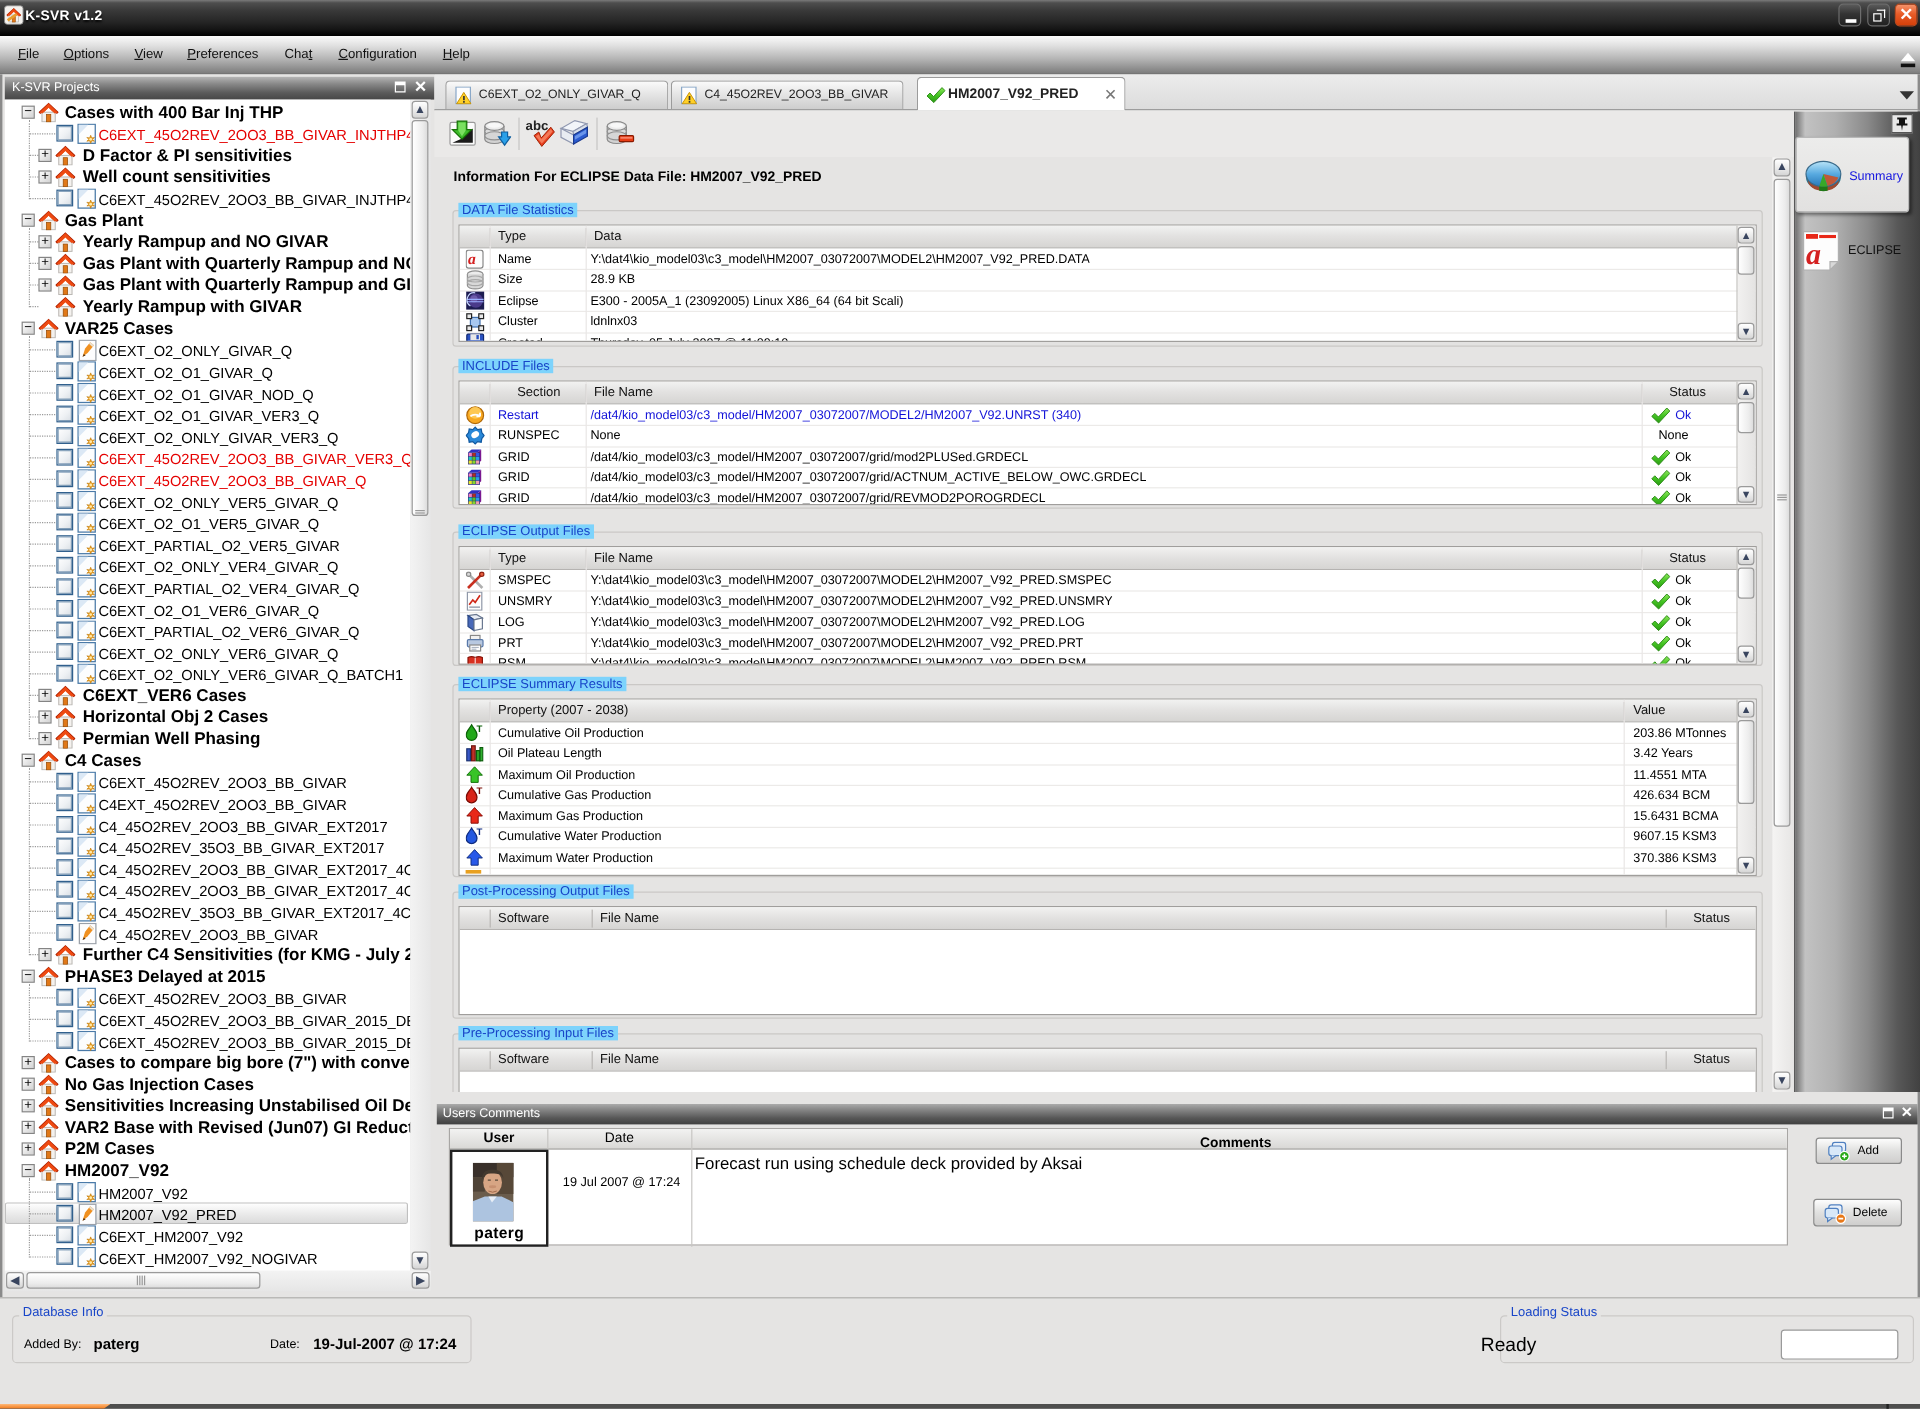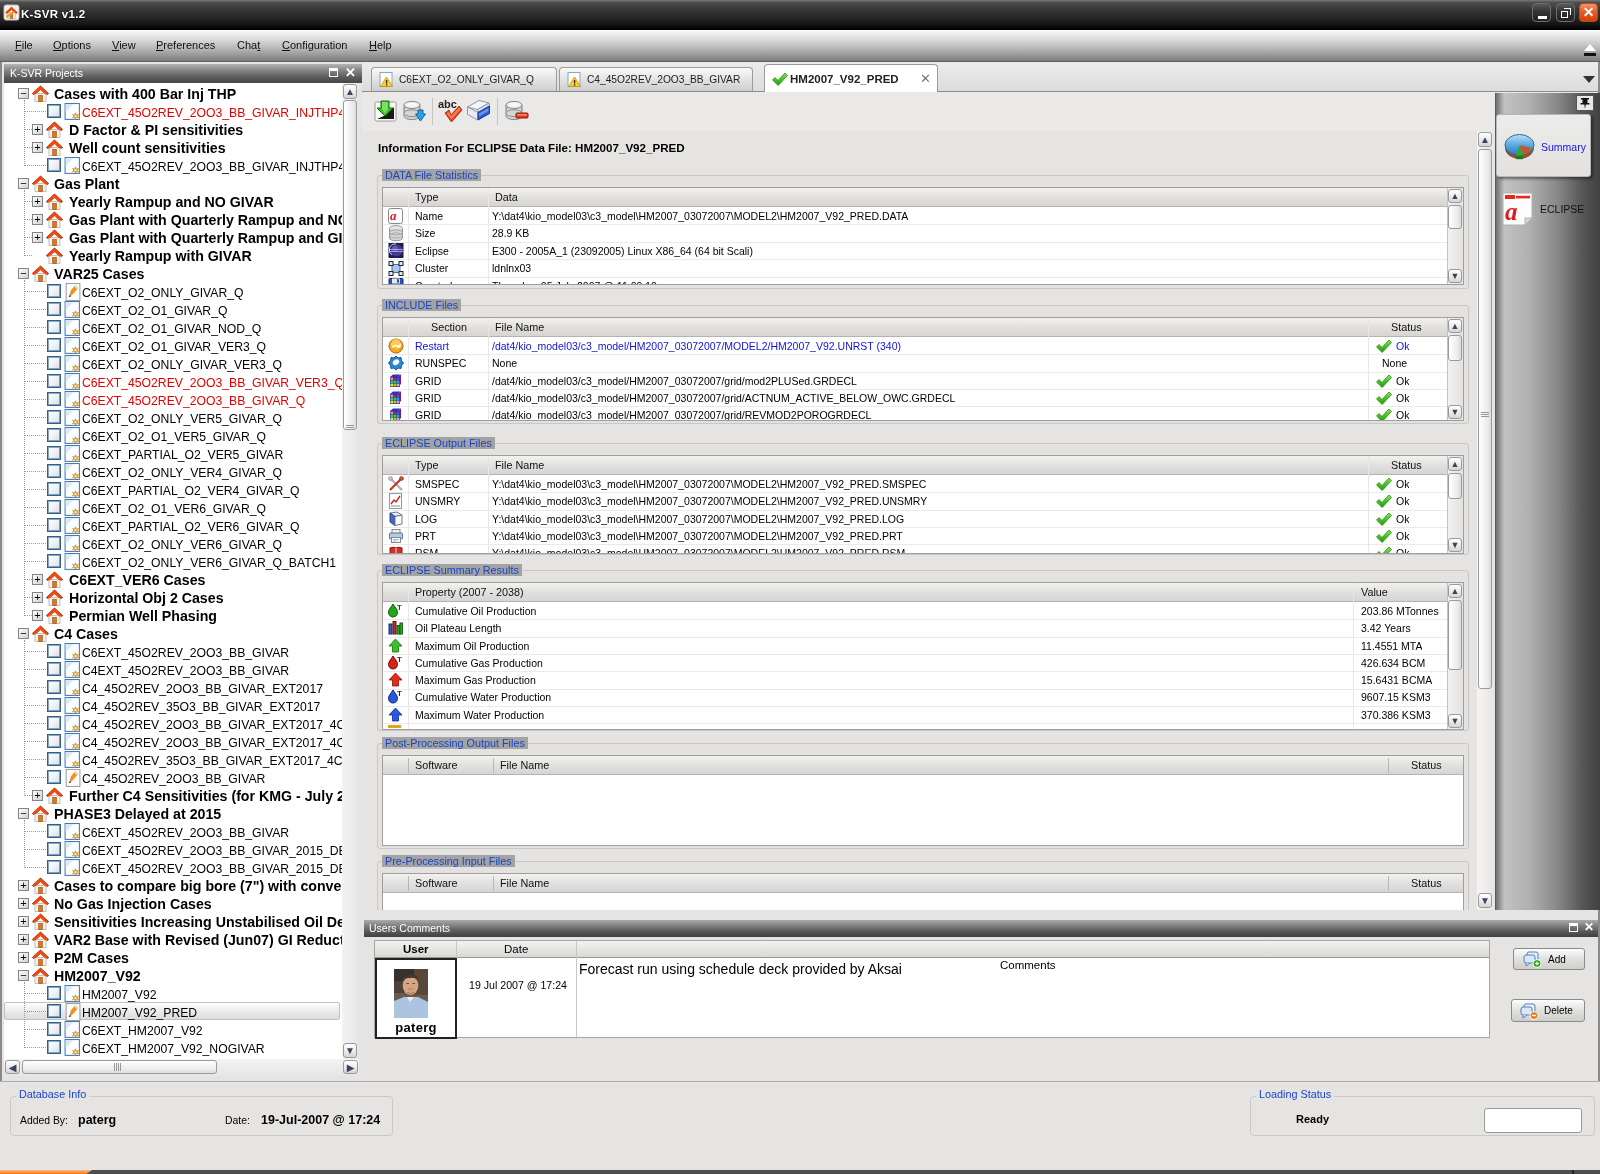--- a/index.html
+++ b/index.html
@@ -27,21 +27,21 @@
 .sthumb{position:absolute;background:linear-gradient(90deg,#ffffff,#ececec 70%,#dcdcdc);border:1px solid #9a9a9a;border-radius:3px}
 .sthumbh{position:absolute;background:linear-gradient(#ffffff,#ececec 70%,#dcdcdc);border:1px solid #9a9a9a;border-radius:3px}
 
 .tabbar{left:362px;top:62px;width:1238px;height:30px;background:linear-gradient(#ececec,#dcdcdc);border-bottom:1px solid #8c8c8c;border-right:2px solid #8a8a8a}
 .tab{position:absolute;border:1px solid #9b9b9b;border-bottom:none;border-radius:4px 4px 0 0;background:linear-gradient(#fafafa,#e3e3e3 50%,#cdcdcd);font-size:10.2px;color:#222}
 .tabactive{background:#fff;font-weight:bold;font-size:11.5px}
 .toolbar{left:362px;top:92px;width:1238px;height:39px;background:#eae9e8;border-right:2px solid #8a8a8a}
 .content{left:362px;top:131px;width:1115px;height:779px;background:#e5e4e3}
 .infotitle{left:16px;top:10px;font-size:11.6px;font-weight:bold;color:#000}
 .gbox{position:absolute;left:15px;width:1092px;border:1px solid #cac8c6;border-radius:3px;background:#e3e2e1}
-.glabel{position:absolute;left:4px;top:-7px;font-size:10.8px;color:#1845c8;background:#a3a3a3;padding:0 3px}
+.glabel{position:absolute;left:4px;top:-7px;font-size:10.8px;color:#1845c8;background:#7dd3fc;padding:0 3px}
 .tbl{position:absolute;left:4px;top:11px;right:4px;border:1px solid #a09e9c;background:#fff;overflow:hidden}
 .thead{position:absolute;left:0;top:0;right:0;height:19px;background:linear-gradient(#f2f2f1,#e2e1e0 50%,#d6d5d3);border-bottom:1px solid #b5b3b1;font-size:10.8px;color:#111}
 .hsep{position:absolute;top:2px;width:1px;height:15px;background:#b8b6b4}
 .cell{position:absolute;white-space:nowrap;overflow:hidden;font-size:10.5px;color:#000}
 .rline{position:absolute;left:0;right:0;height:1px;background:#eceae8}
 .cline{position:absolute;top:0;bottom:0;width:1px;background:#e9e7e5}
 .tscroll{position:absolute;right:0;top:0;width:16px;bottom:0;background:linear-gradient(90deg,#f2f1f0,#e4e3e2);border-left:1px solid #c5c3c1}
 
 .ucpanel{left:362px;top:910px;width:1238px;height:171px;background:#e5e4e3;border-right:2px solid #8a8a8a}
 .uchead{left:2px;top:10px;width:1234px;height:17px;background:linear-gradient(#ababab,#8a8a8a 25%,#565656 70%,#404040);color:#fff;font-size:10.5px}
@@ -1078,21 +1078,21 @@
 <div class="abs ucpanel">
  <div class="abs uchead">
         <span style="position:absolute;left:5px;top:2px">Users Comments</span>
   <div style="position:absolute;right:20px;top:3px;width:9px;height:9px;border:1.5px solid #fff;border-top:3px solid #fff"></div>
   <span style="position:absolute;right:4px;top:0px;font-size:12px;font-weight:bold">✕</span>
  </div>
  <div class="abs" style="left:12px;top:30px;width:1116px;height:98px;background:#fff;border:1px solid #a8a6a4">
   <div class="abs" style="left:0;top:0;width:100%;height:17px;background:linear-gradient(#f2f2f1,#d9d8d6);border-bottom:1px solid #9a9896"></div>
   <div class="abs" style="left:28px;top:2px;font-size:11.5px;font-weight:bold">User</div>
   <div class="abs" style="left:129px;top:2px;font-size:11.5px;font-weight:normal">Date</div>
-  <div class="abs" style="left:625px;top:18px;font-size:11.5px;font-weight:normal">Comments</div>
+  <div class="abs" style="left:625px;top:6px;font-size:11.5px;font-weight:bold">Comments</div>
   <div class="abs" style="left:81px;top:0;width:1px;height:98px;background:#c8c6c4"></div>
   <div class="abs" style="left:201px;top:0;width:1px;height:98px;background:#c8c6c4"></div>
   <div class="abs" style="left:0px;top:17px;width:82px;height:81px;border:2px solid #222;background:#fff">
    <svg style="position:absolute;left:17px;top:9px" width="34" height="49" viewBox="0 0 34 49">
     <rect width="34" height="49" fill="#6a5c4c"></rect>
     <rect x="0" y="0" width="34" height="12" fill="#39302a"></rect>
     <rect x="20" y="0" width="14" height="26" fill="#574838"></rect>
     <rect x="0" y="12" width="10" height="12" fill="#4e4236"></rect>
     <path d="M0,32 L10,28 L24,28 L34,33 L34,49 L0,49 Z" fill="#adc4e0"></path>
     <path d="M13,28 L16,33 L20,28" fill="#e8eef6"></path>
@@ -1131,20 +1131,20 @@
 
 <div class="abs botpanel">
  <div class="bgbox" style="left:10px;top:14px;width:383px;height:40px"></div>
  <div class="blabel" style="left:16px;top:6px">Database Info</div>
  <div class="abs" style="left:20px;top:33px;font-size:10.4px">Added By:</div>
  <div class="abs" style="left:78px;top:31px;font-size:12.5px;font-weight:bold">paterg</div>
  <div class="abs" style="left:225px;top:33px;font-size:10.4px">Date:</div>
  <div class="abs" style="left:261px;top:31px;font-size:12.5px;font-weight:bold">19-Jul-2007 @ 17:24</div>
  <div class="bgbox" style="left:1250px;top:14px;width:345px;height:40px"></div>
  <div class="blabel" style="left:1256px;top:6px">Loading Status</div>
- <div class="abs" style="left:1296px;top:31px;font-size:11px;font-weight:bold">Ready</div>
+ <div class="abs" style="left:1234px;top:31px;font-size:16px;font-weight:normal">Ready</div>
  <div class="abs" style="left:1484px;top:26px;width:98px;height:25px;background:#fff;border:1px solid #9a9a9a;border-radius:3px"></div>
 </div>
 
 <div class="abs taskbar">
  <div class="abs" style="left:0;top:0;width:92px;height:4px;background:linear-gradient(#ffb878,#f07818);clip-path:polygon(0 0,100% 0,94% 100%,0 100%)"></div>
  <div class="abs" style="left:1572px;top:0;width:2px;height:4px;background:#222"></div>
 </div>
 </div>
 </body></html>

